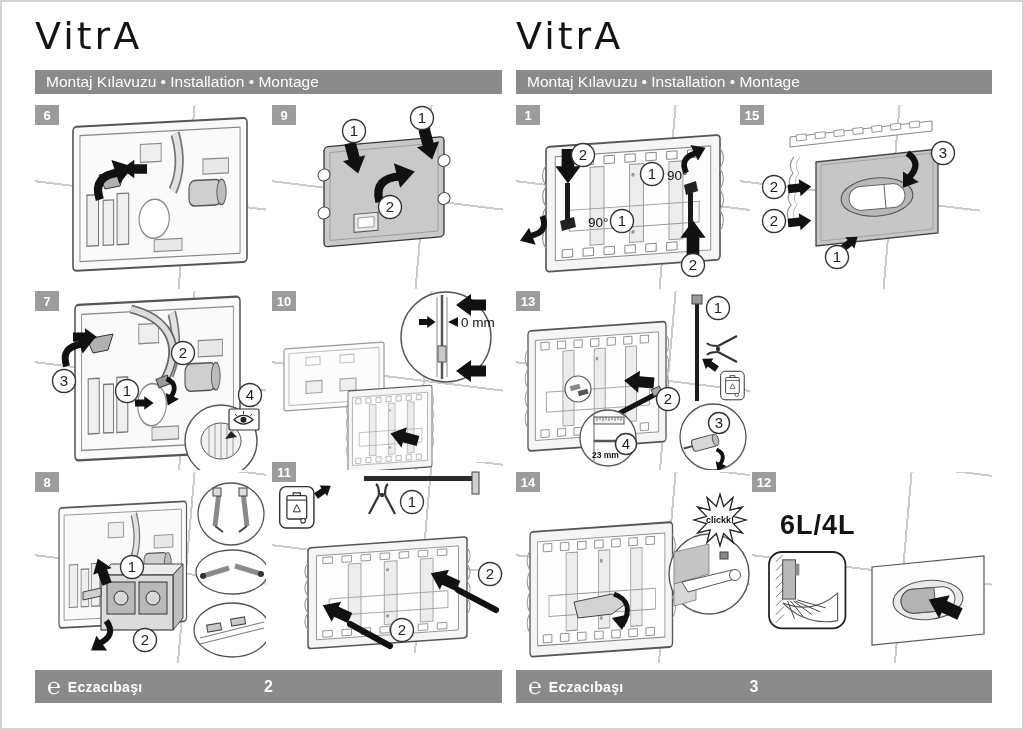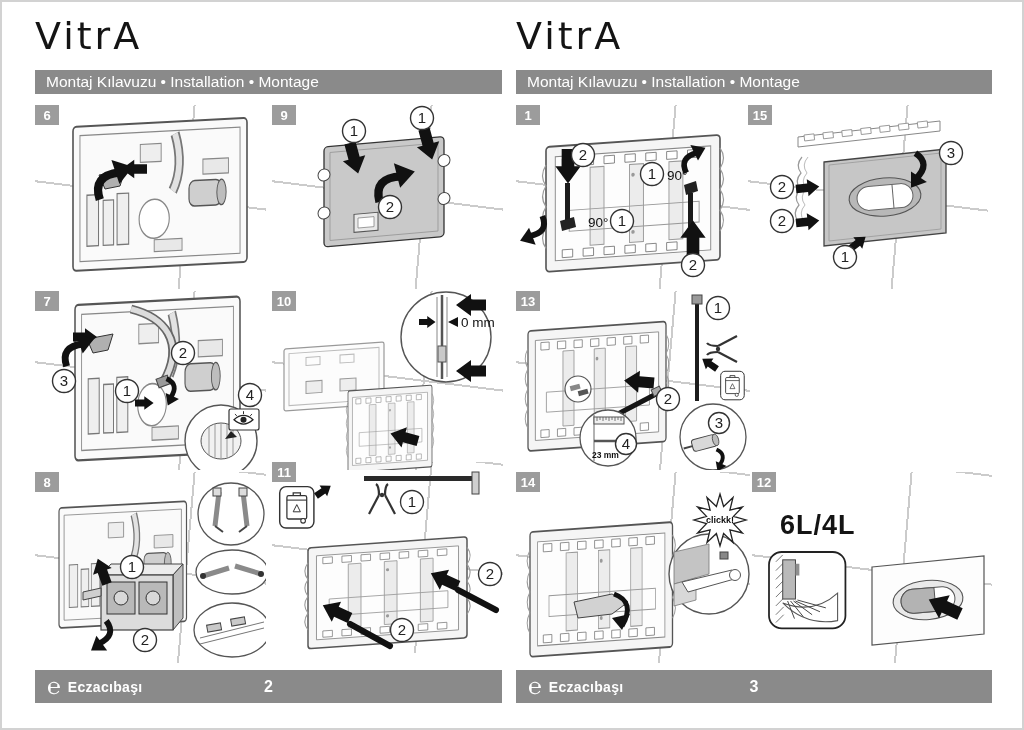--- a/index.html
+++ b/index.html
@@ -431,21 +431,21 @@
         <path d="M158,80 L193,72 L193,102 L158,112 Z" fill="#c4c4c4" stroke="#777" stroke-width="0.8"></path>
         <path d="M158,112 L180,106 L180,128 L158,134 Z" fill="#d8d8d8" stroke="#777" stroke-width="0.8"></path>
         <rect x="204" y="80" width="8" height="7" fill="#888" stroke="#444"></rect>
         <path d="M166,110 L216,98 L222,106 L172,120 Z" fill="#fff" stroke="#555"></path>
         <circle cx="219" cy="103" r="5.5" fill="#fff" stroke="#555"></circle>
         <use href="#star12" transform="translate(204,48)"></use>
         <text class="click" x="204" y="51">clickk!</text>
       </svg>
     </div>
 
-    <div class="cell" style="left:232px;top:103px;width:240px;height:184px;">
+    <div class="cell" style="left:224px;top:103px;width:240px;height:184px;">
       <div class="badge">15</div>
       <svg width="240" height="184" viewBox="0 0 240 184">
         <path d="M50,32 L192,16 L192,26 L50,42 Z" fill="#fff" stroke="#888"></path>
         <g transform="translate(56,30) rotate(-6.5)" fill="#fff" stroke="#888" stroke-width="0.8">
           <rect x="0" y="0" width="10" height="6"></rect>
             <rect x="19" y="0" width="10" height="6"></rect>
             <rect x="38" y="0" width="10" height="6"></rect>
             <rect x="57" y="0" width="10" height="6"></rect>
             <rect x="76" y="0" width="10" height="6"></rect>
             <rect x="95" y="0" width="10" height="6"></rect>

